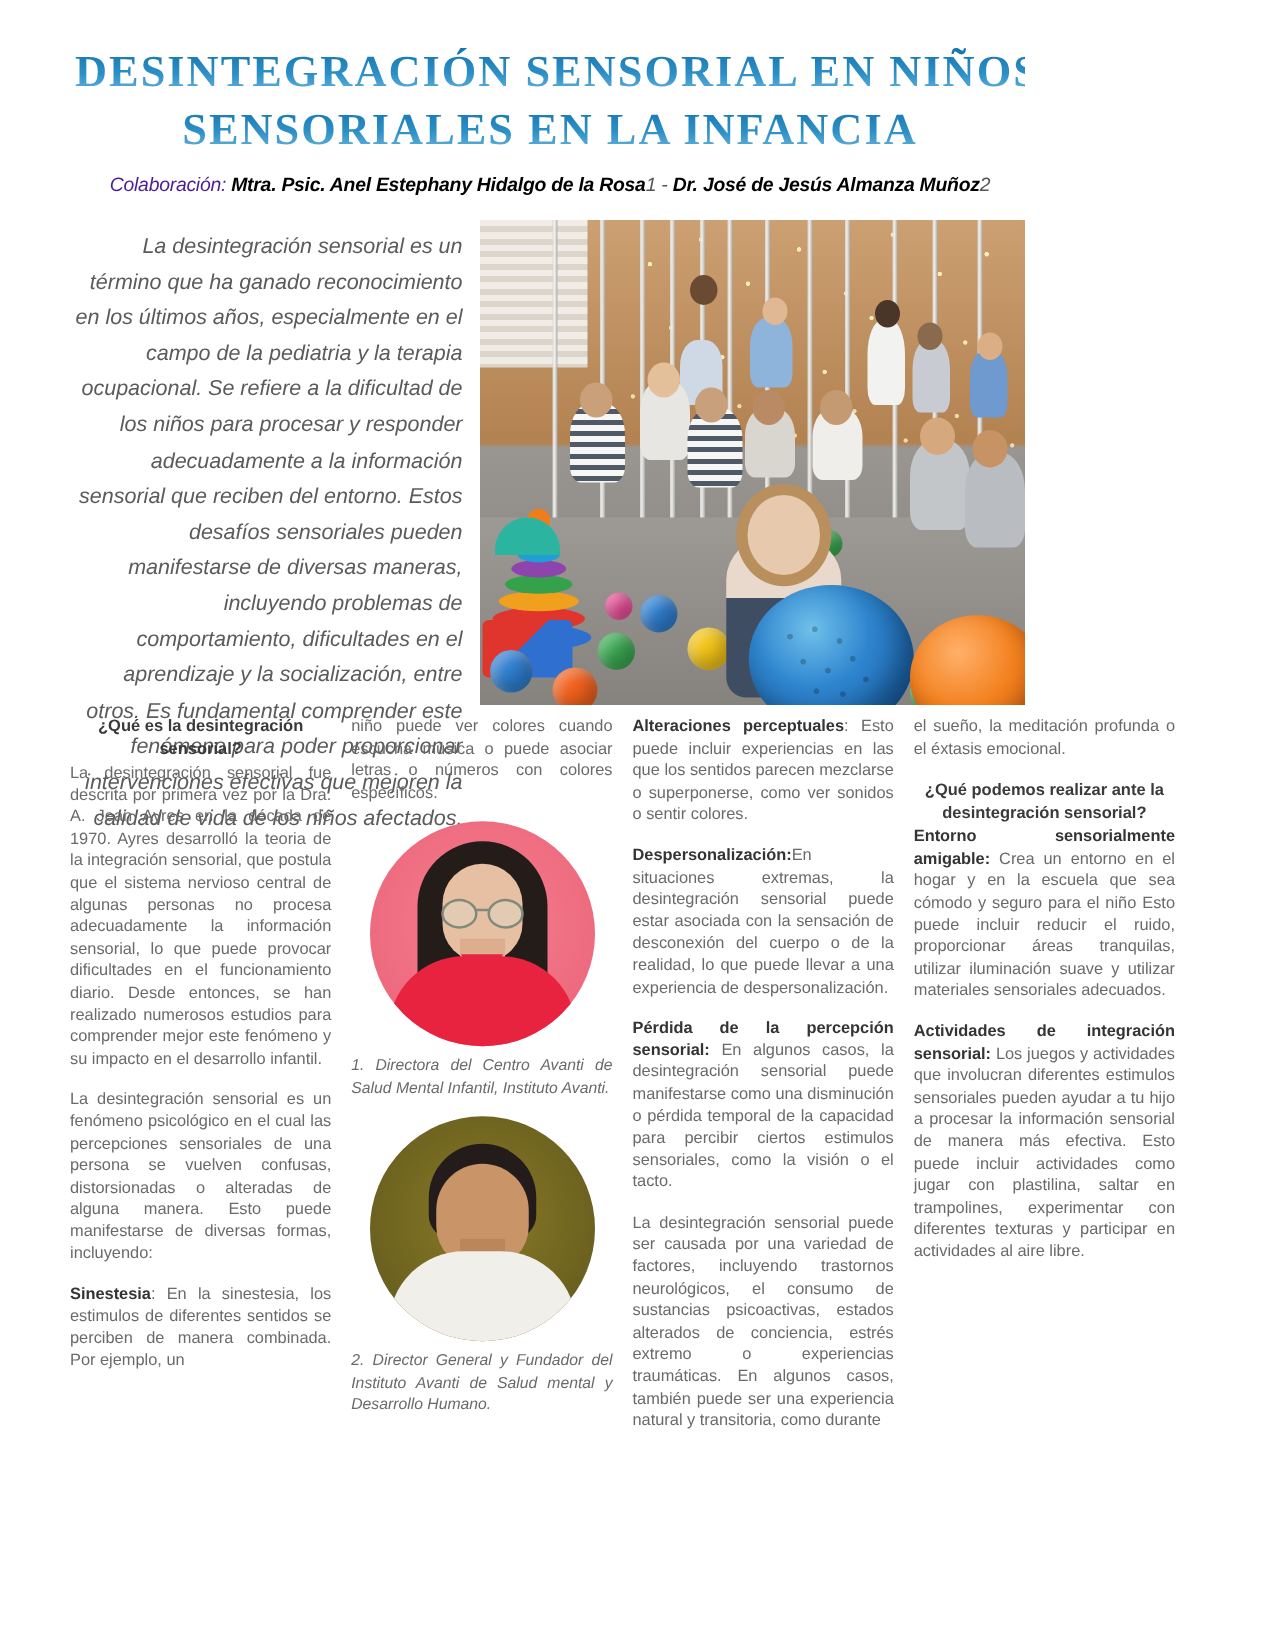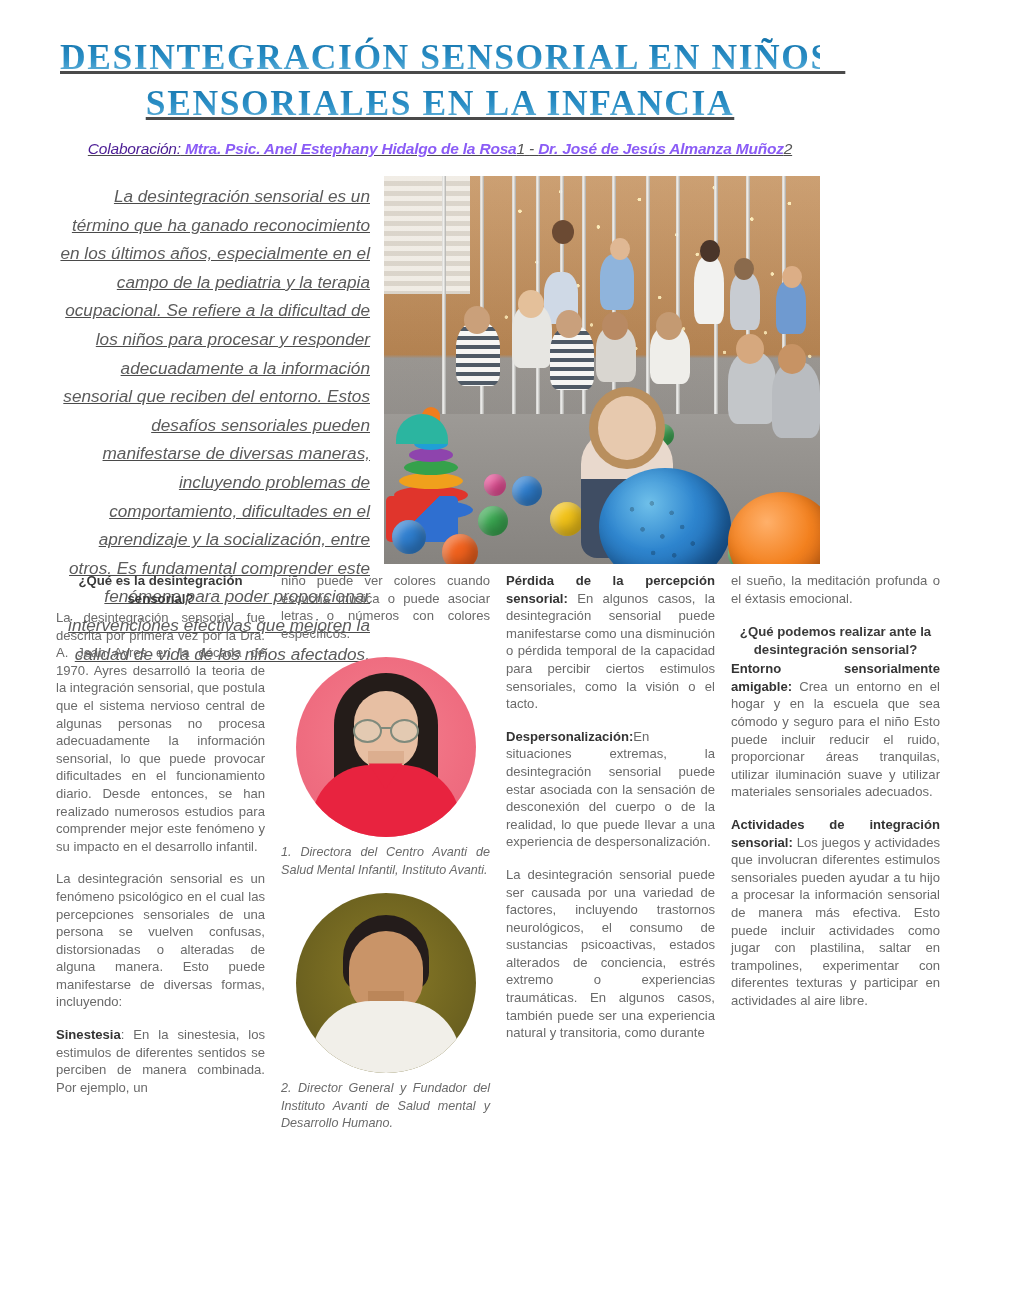--- a/index.html
+++ b/index.html
@@ -15,21 +15,20 @@
     position: relative;
     overflow: hidden;
   }
 
   .page {
     width: 880px;
     height: 1304px;
     position: relative;
     background: #fff;
     box-sizing: border-box;
-    text-decoration: underline;
   }
 
   
   .title-block {
     padding: 34px 60px 0 60px;
     text-align: center;
   }
   .title-line {
     font-family: "Liberation Serif", serif;
     font-weight: 700;
@@ -46,21 +45,21 @@
 
   .byline {
     margin-top: 14px;
     text-align: center;
     font-size: 15.5px;
     font-style: italic;
     color: #4d4d4d;
     letter-spacing: -0.2px;
   }
   .byline .lead { font-weight: 400; color: #4c1d95; }
-  .byline .name { font-weight: 700; color: #8b5cf6; }
+  .byline .name { font-weight: 700; color: #000000; }
   .byline .num  { font-weight: 400; color: #555; }
 
   
   .intro-row {
     margin-top: 18px;
     padding: 0 60px 0 60px;
     display: flex;
     align-items: flex-start;
     gap: 14px;
   }
@@ -431,22 +430,23 @@
         <div class="p-hair short"></div>
         <div class="p-face m"></div>
         <div class="p-smile m"></div>
         <div class="p-neck m"></div>
         <div class="p-shirt white"></div>
       </div>
       <p class="caption">2. Director General y Fundador del Instituto Avanti de Salud mental y Desarrollo Humano.</p>
     </div>
 
     <div class="col">
+      <p class="body"><b>Alteraciones perceptuales</b><span>: Esto puede incluir experiencias en las que los sentidos parecen mezclarse o superponerse, como ver sonidos o sentir colores.</span></p>
+      <p class="body"><b>Despersonalización:</b><span>En situaciones extremas, la desintegración sensorial puede estar asociada con la sensación de desconexión del cuerpo o de la realidad, lo que puede llevar a una experiencia de despersonalización.</span></p>
       <p class="body"><b>Pérdida de la percepción sensorial:</b><span> En algunos casos, la desintegración sensorial puede manifestarse como una disminución o pérdida temporal de la capacidad para percibir ciertos estimulos sensoriales, como la visión o el tacto.</span></p>
-      <p class="body"><b>Despersonalización:</b><span>En situaciones extremas, la desintegración sensorial puede estar asociada con la sensación de desconexión del cuerpo o de la realidad, lo que puede llevar a una experiencia de despersonalización.</span></p>
       <p class="body tight">La desintegración sensorial puede ser causada por una variedad de factores, incluyendo trastornos neurológicos, el consumo de sustancias psicoactivas, estados alterados de conciencia, estrés extremo o experiencias traumáticas. En algunos casos, también puede ser una experiencia natural y transitoria, como durante</p>
     </div>
 
     <div class="col">
       <p class="body tight">el sueño, la meditación profunda o el éxtasis emocional.</p>
       <div class="h-sub" style="margin-top:16px;">¿Qué podemos realizar ante la desintegración sensorial?</div>
       <p class="body"><b>Entorno sensorialmente amigable:</b><span> Crea un entorno en el hogar y en la escuela que sea cómodo y seguro para el niño Esto puede incluir reducir el ruido, proporcionar áreas tranquilas, utilizar iluminación suave y utilizar materiales sensoriales adecuados.</span></p>
       <p class="body tight"><b>Actividades de integración sensorial:</b><span> Los juegos y actividades que involucran diferentes estimulos sensoriales pueden ayudar a tu hijo a procesar la información sensorial de manera más efectiva. Esto puede incluir actividades como jugar con plastilina, saltar en trampolines, experimentar con diferentes texturas y participar en actividades al aire libre.</span></p>
     </div>
 

